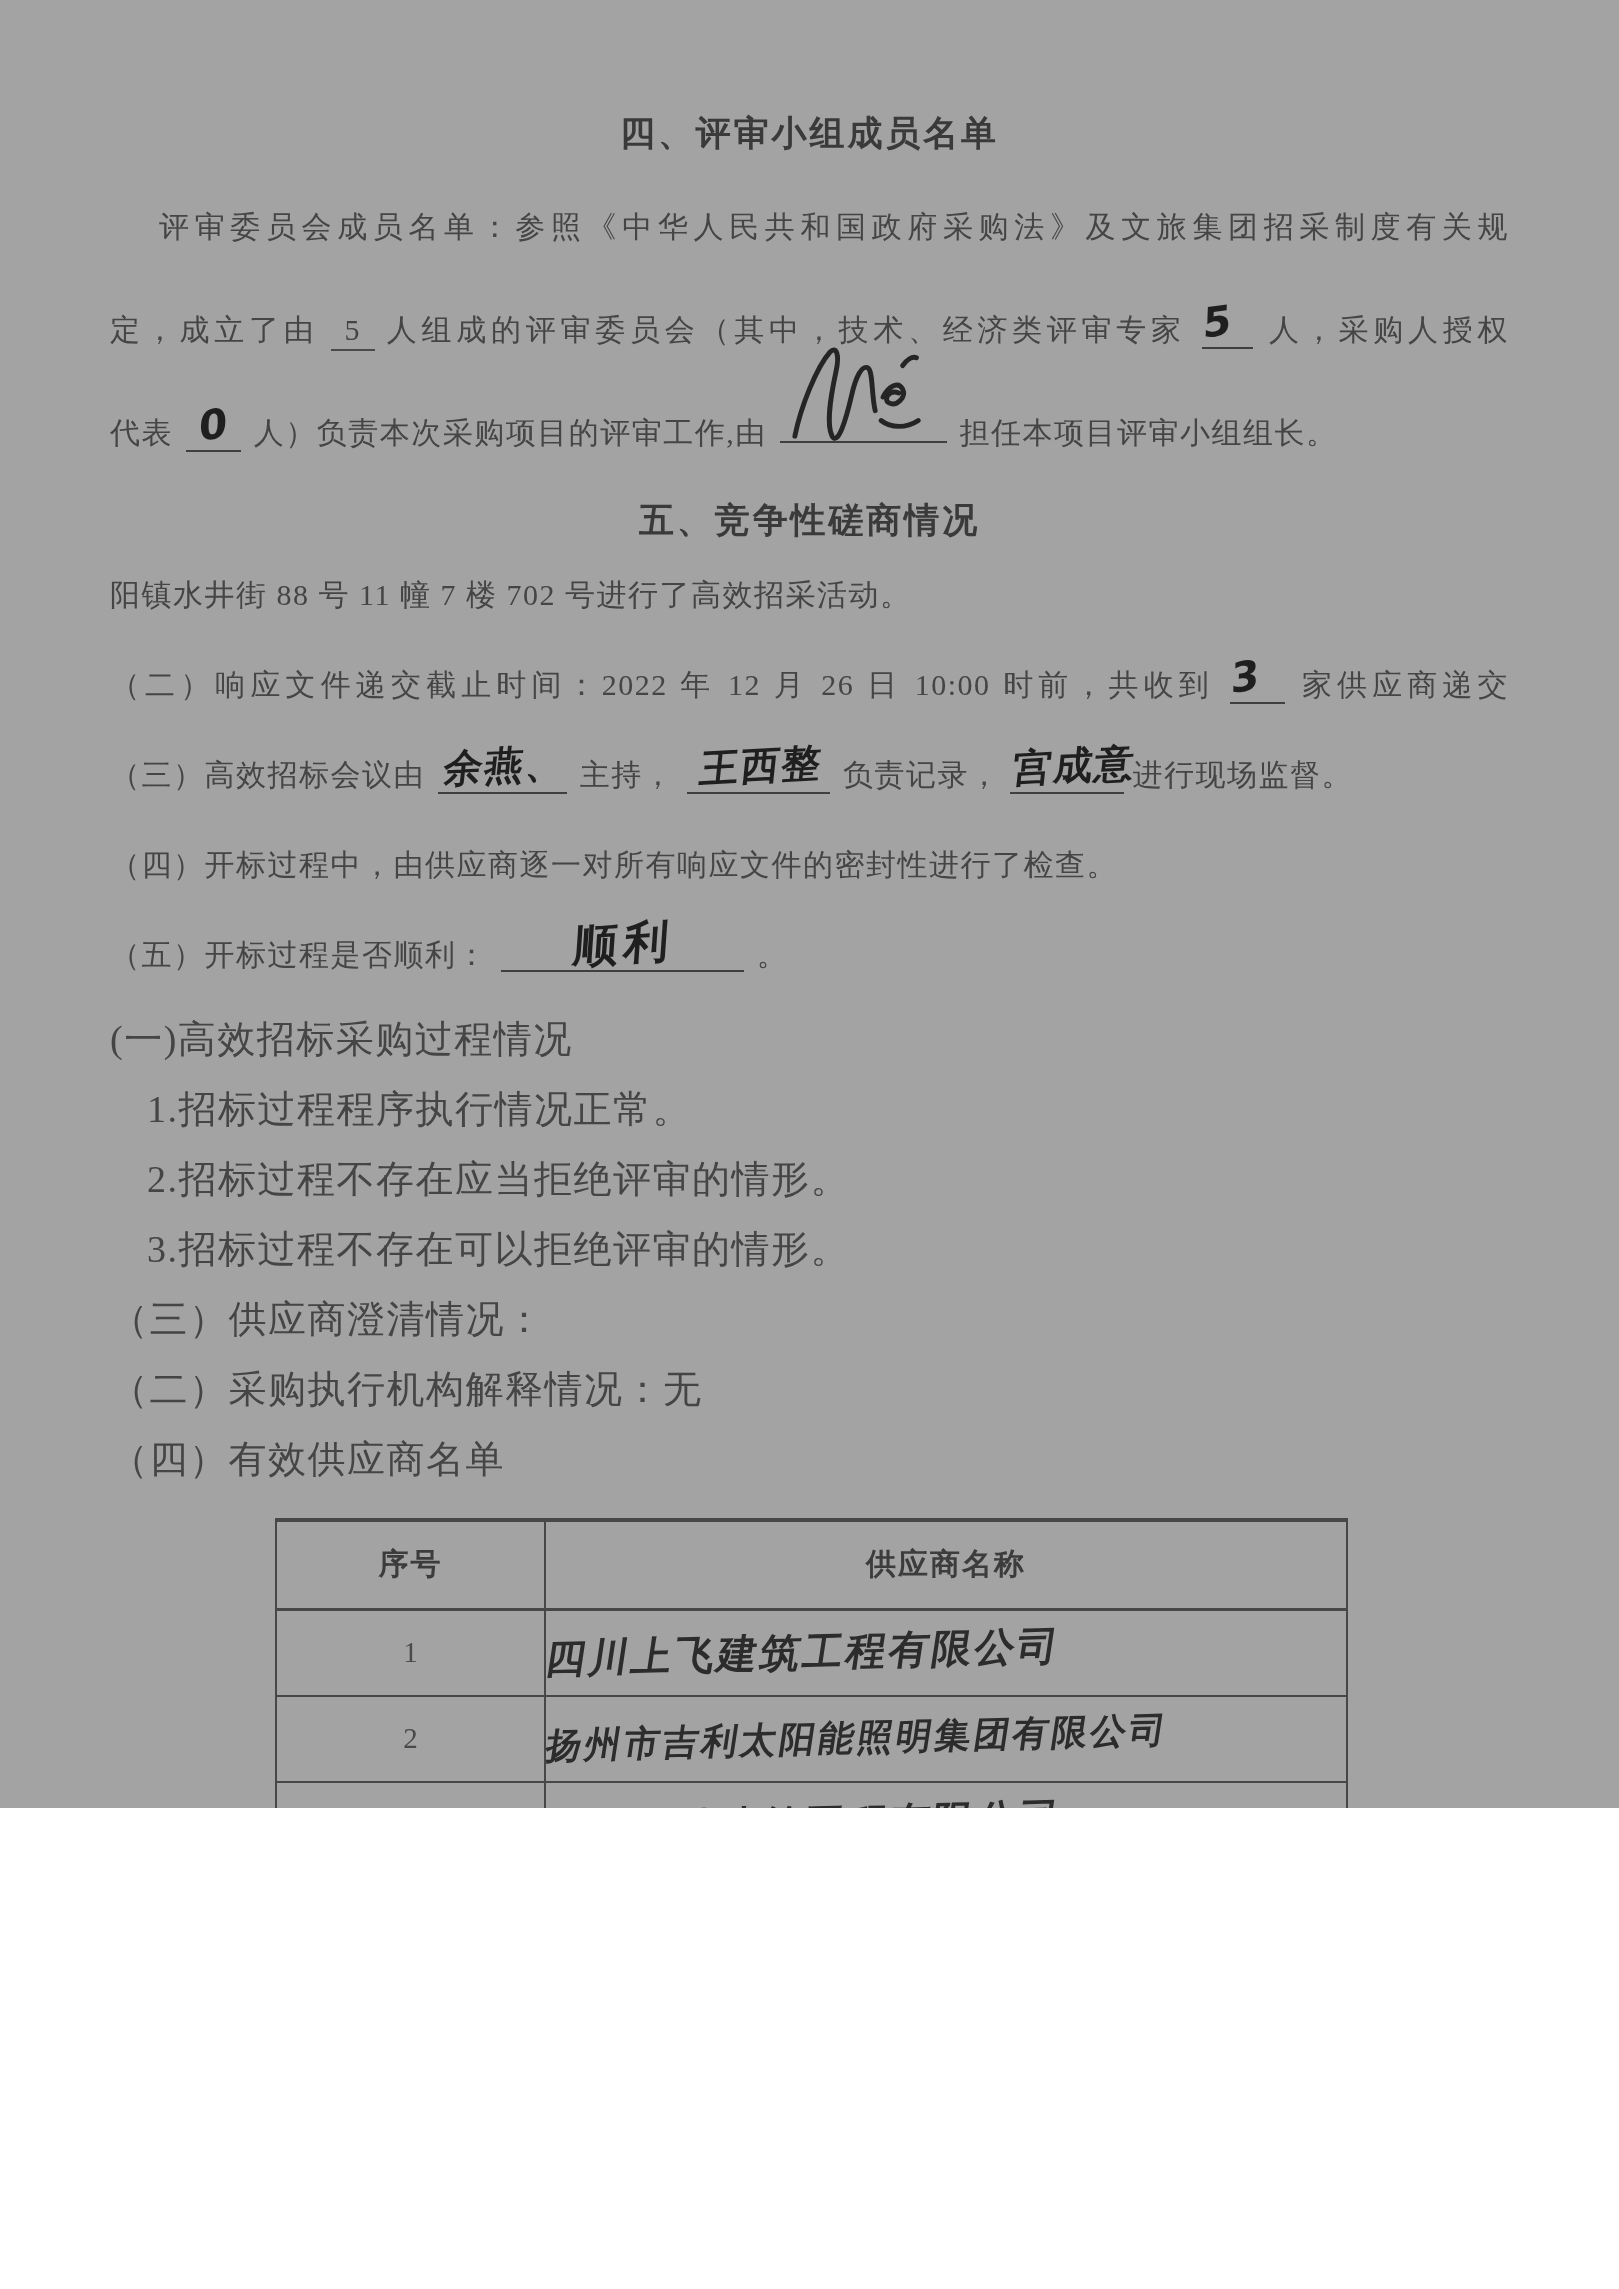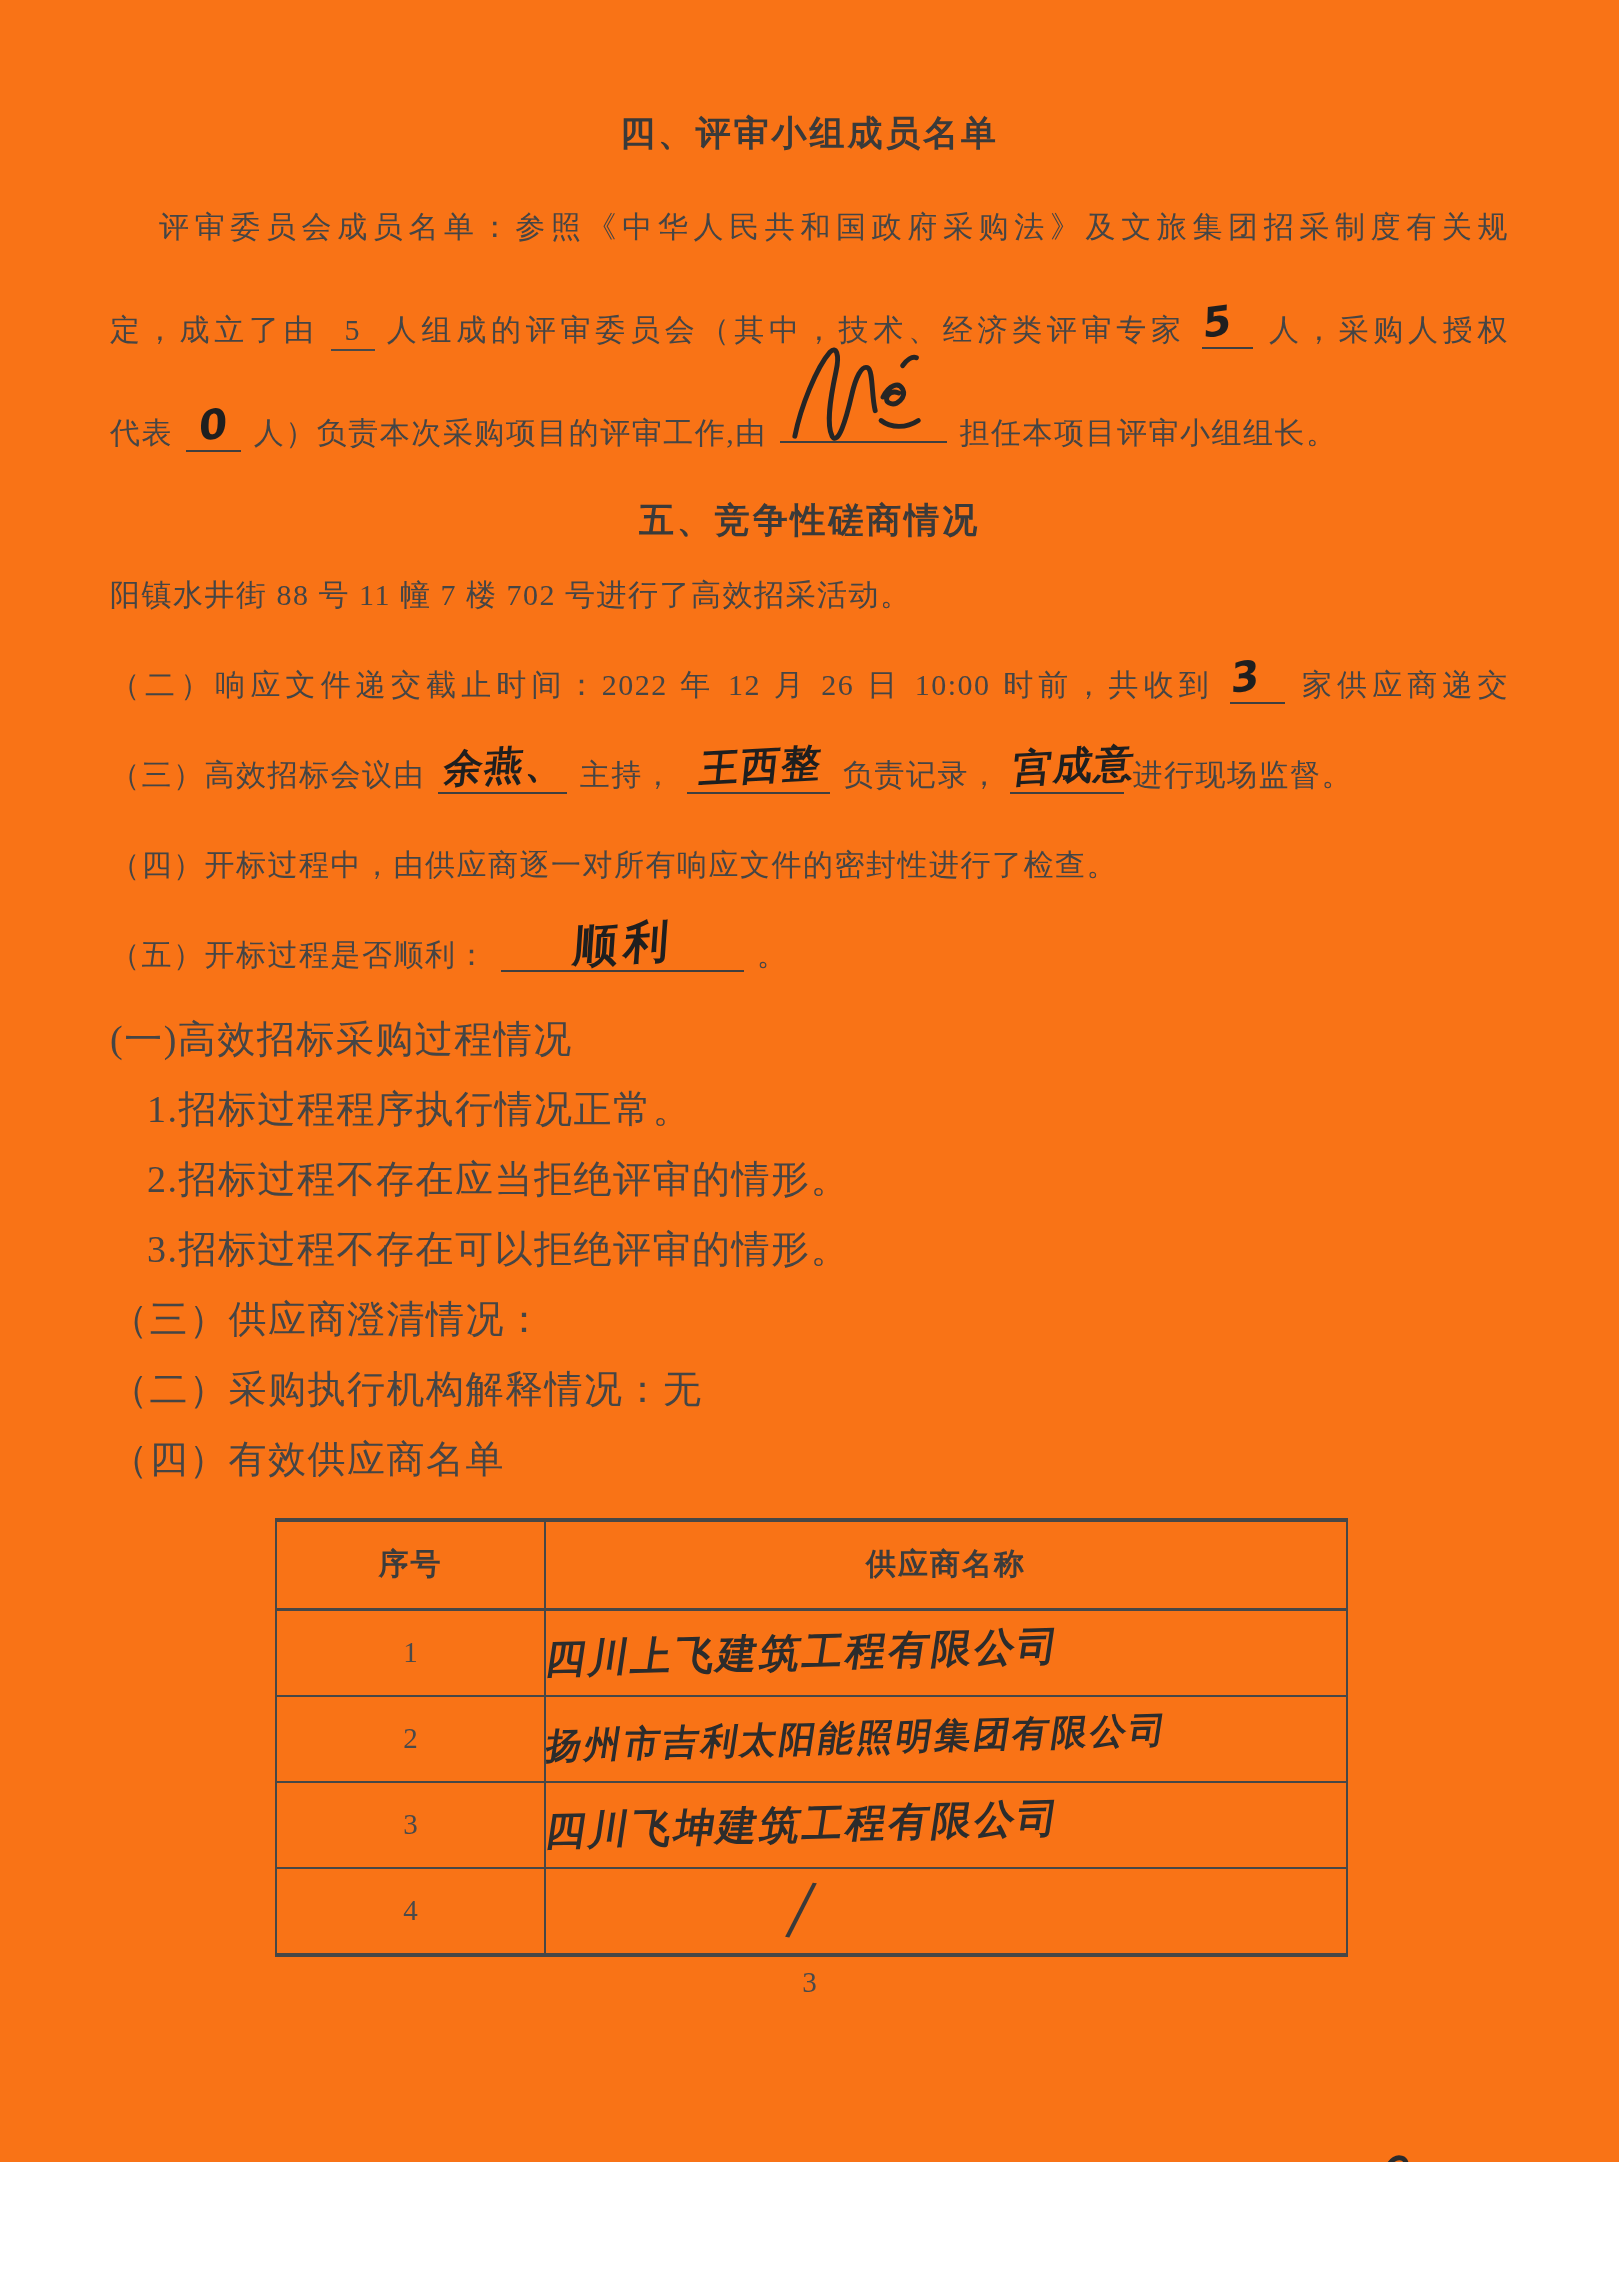--- a/index.html
+++ b/index.html
@@ -1,19 +1,19 @@
 <!DOCTYPE html>
 <html><head>
 <meta charset="utf-8">
 <style>
   html,body { margin:0; padding:0; background:#ffffff; }
   .page {
     position:relative;
-    width:1619px; height:2162px;
-    background:#f97316;
+    width:1619px; height:1808px;
+    background:#a3a3a3;
     overflow:hidden;
     font-family:"Liberation Serif","DejaVu Serif",serif;
     color:#424242;
   }
   .content { padding:0 110px; }
 
   
   .sec-title {
     font-family:"DejaVu Sans","Liberation Sans",sans-serif;
     font-weight:700;

